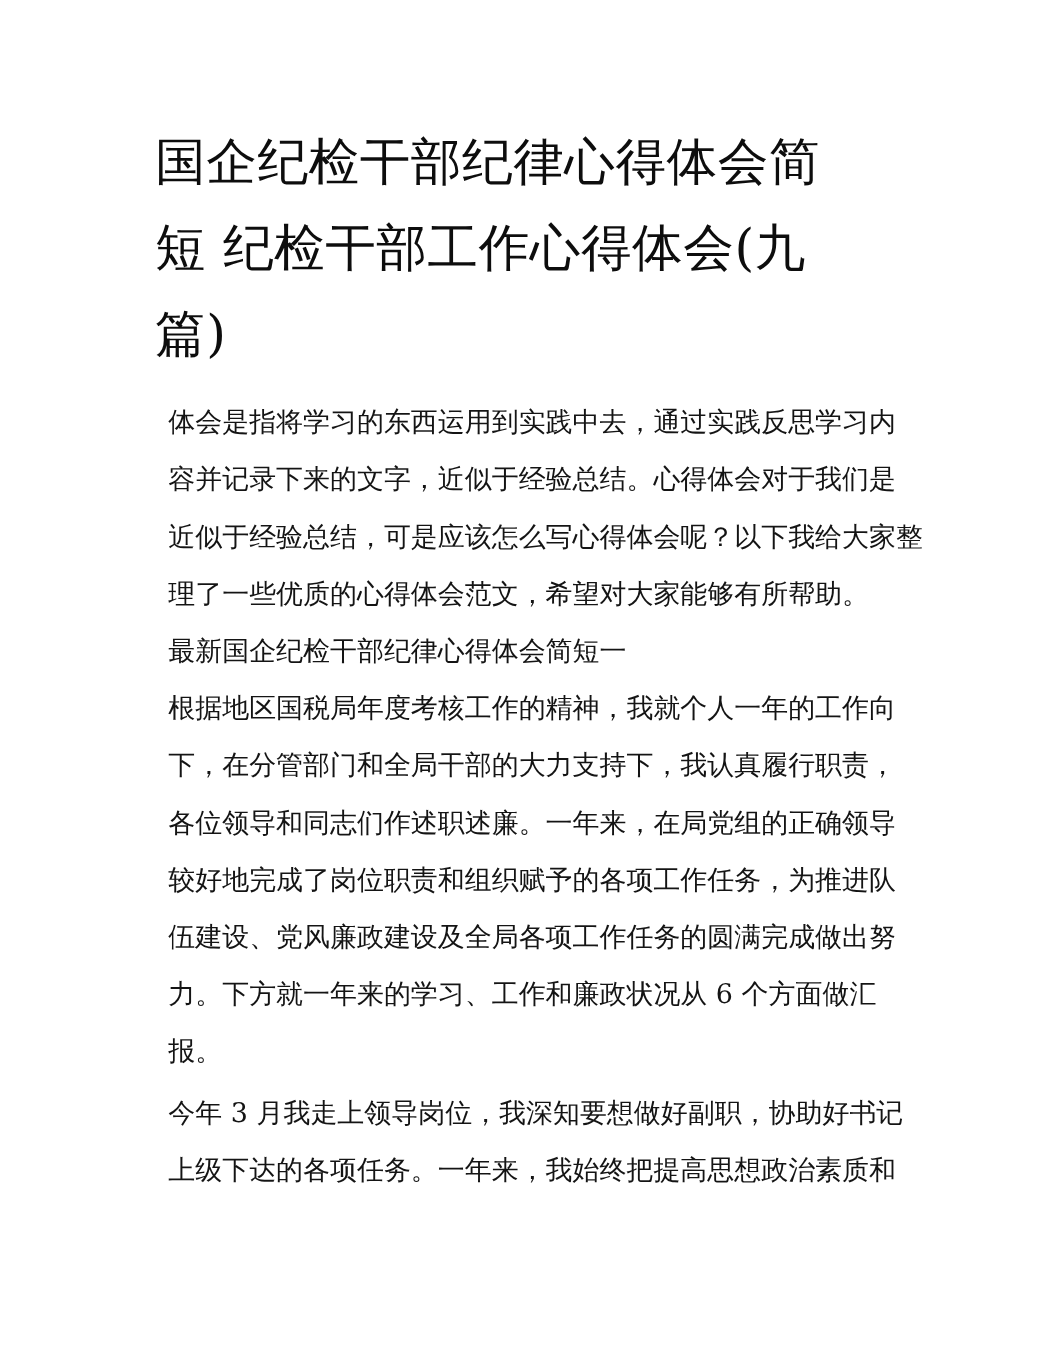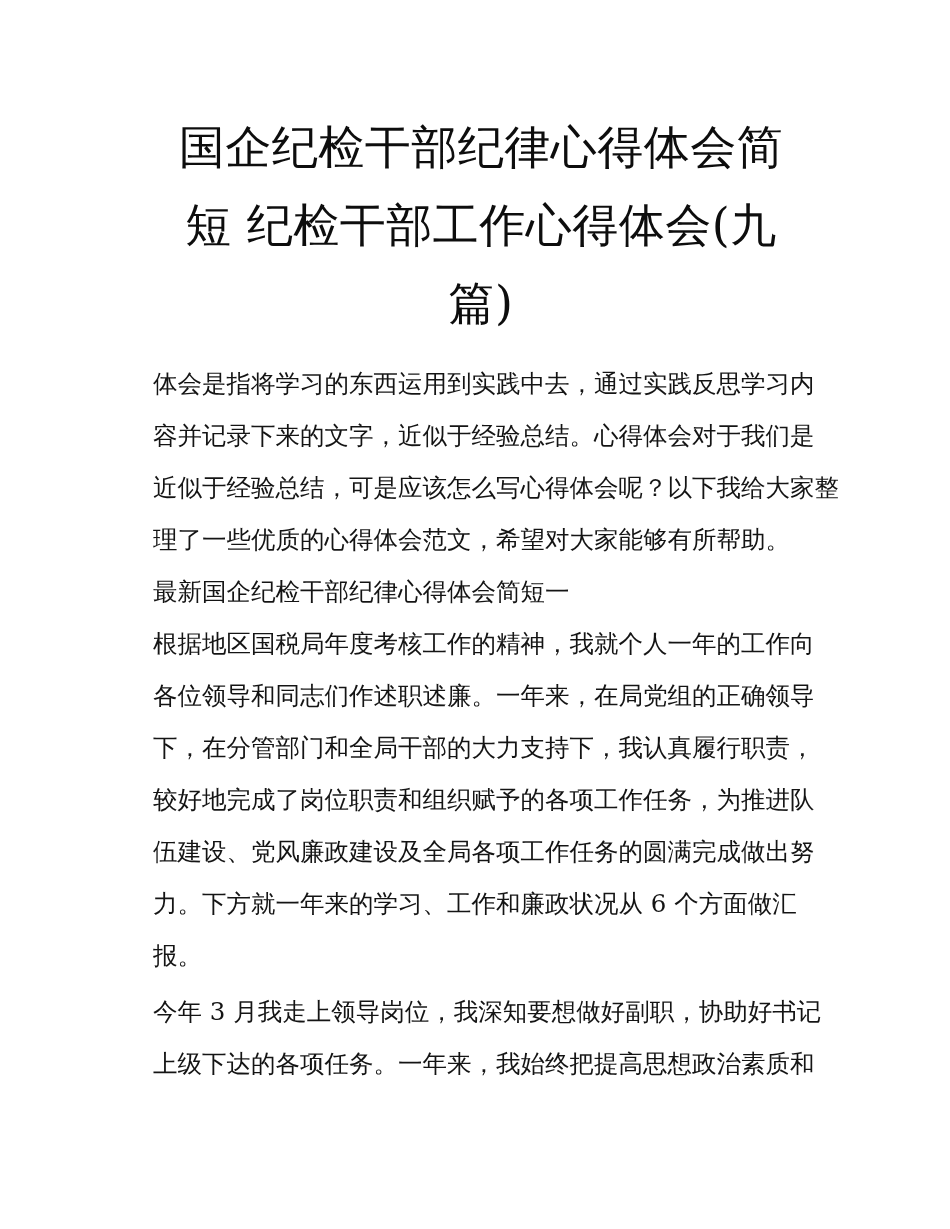--- a/index.html
+++ b/index.html
@@ -22,21 +22,20 @@
       width: 680px;
     }
     .title {
       margin: 0;
       font-size: 46px;
       font-weight: normal;
       line-height: 78px;
       letter-spacing: 0.5px;
       color: #0d0d0d;
       word-break: break-all;
-      text-align: center;
     }
     .title .line { display: block; white-space: nowrap; }
     .body-block {
       margin-top: 16px;
       margin-left: 12px;
     }
     .para {
       margin: 0;
       font-size: 24.5px;
       line-height: 52px;
@@ -62,22 +61,22 @@
       <span class="line">近似于经验总结，可是应该怎么写心得体会呢？以下我给大家整</span>
       <span class="line">理了一些优质的心得体会范文，希望对大家能够有所帮助。</span>
     </p>
 
     <p class="para">
       <span class="line">最新国企纪检干部纪律心得体会简短一</span>
     </p>
 
     <p class="para">
       <span class="line">根据地区国税局年度考核工作的精神，我就个人一年的工作向</span>
+      <span class="line">下，在分管部门和全局干部的大力支持下，我认真履行职责，</span>
       <span class="line">各位领导和同志们作述职述廉。一年来，在局党组的正确领导</span>
-      <span class="line">下，在分管部门和全局干部的大力支持下，我认真履行职责，</span>
       <span class="line">较好地完成了岗位职责和组织赋予的各项工作任务，为推进队</span>
       <span class="line">伍建设、党风廉政建设及全局各项工作任务的圆满完成做出努</span>
       <span class="line">力。下方就一年来的学习、工作和廉政状况从 6 个方面做汇</span>
       <span class="line">报。</span>
     </p>
 
     <p class="para gap">
       <span class="line">今年 3 月我走上领导岗位，我深知要想做好副职，协助好书记</span>
       <span class="line">上级下达的各项任务。一年来，我始终把提高思想政治素质和</span>
     </p>

